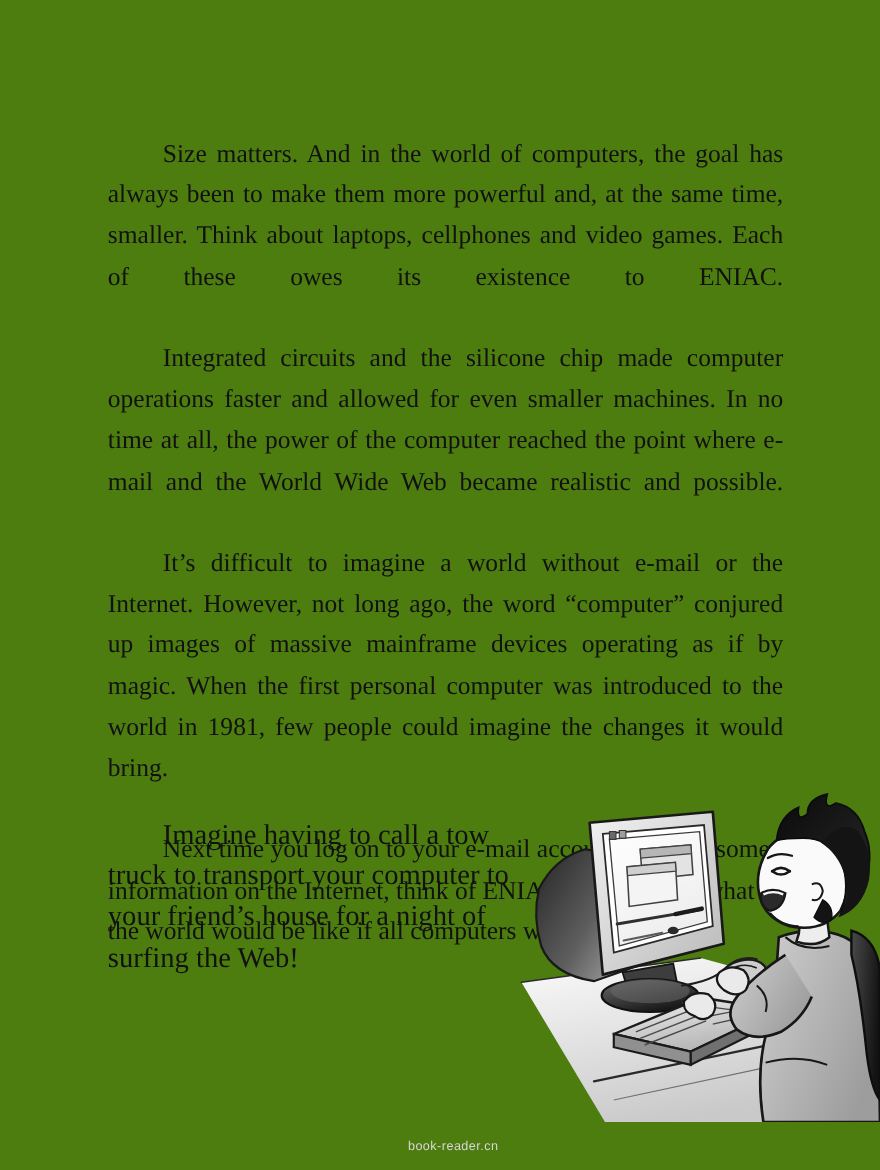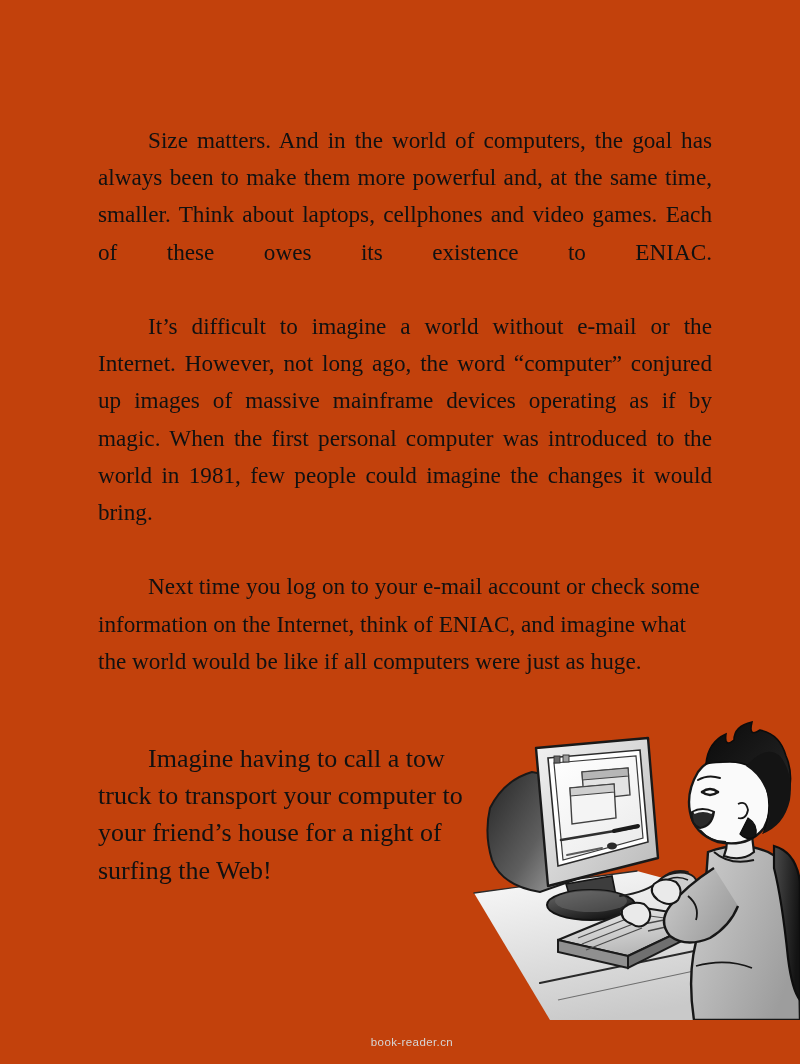--- a/index.html
+++ b/index.html
@@ -8,21 +8,21 @@
     padding: 0;
     background: #ffffff;
   }
   body {
     font-family: "Liberation Serif", "DejaVu Serif", serif;
   }
   #page {
     position: relative;
     width: 800px;
     height: 1064px;
-    background: #c2410c;
+    background: #4d7c0f;
     overflow: hidden;
   }
 
   
   #text-column {
     position: absolute;
     left: 98px;
     top: 122px;
     width: 614px;
     font-size: 23.2px;
@@ -96,20 +96,21 @@
   }
   #illustration svg { display: block; width: 100%; height: 100%; }
 </style>
 </head>
 <body>
 
 <div id="page">
 
   <div id="text-column">
     <p class="para">Size matters. And in the world of computers, the goal has always been to make them more powerful and, at the same time, smaller. Think about laptops, cellphones and video games. Each of these owes its existence to ENIAC.</p>
+    <p class="para">Integrated circuits and the silicone chip made computer operations faster and allowed for even smaller machines. In no time at all, the power of the computer reached the point where e-mail and the World Wide Web became realistic and possible.</p>
     <p class="para">It’s difficult to imagine a world without e-mail or the Internet. However, not long ago, the word “computer” conjured up images of massive mainframe devices operating as if by magic. When the first personal computer was introduced to the world in 1981, few people could imagine the changes it would bring.</p>
     <p class="para no-stretch">Next time you log on to your e-mail account or check some information on the Internet, think of ENIAC, and imagine what the world would be like if all computers were just as huge.</p>
   </div>
 
   <div id="para-wrap">Imagine having to call a tow truck to transport your computer to your friend’s house for a night of surfing the Web!</div>
 
   <div id="page-number">9</div>
 
   <div id="footer-watermark">book-reader.cn</div>
 

